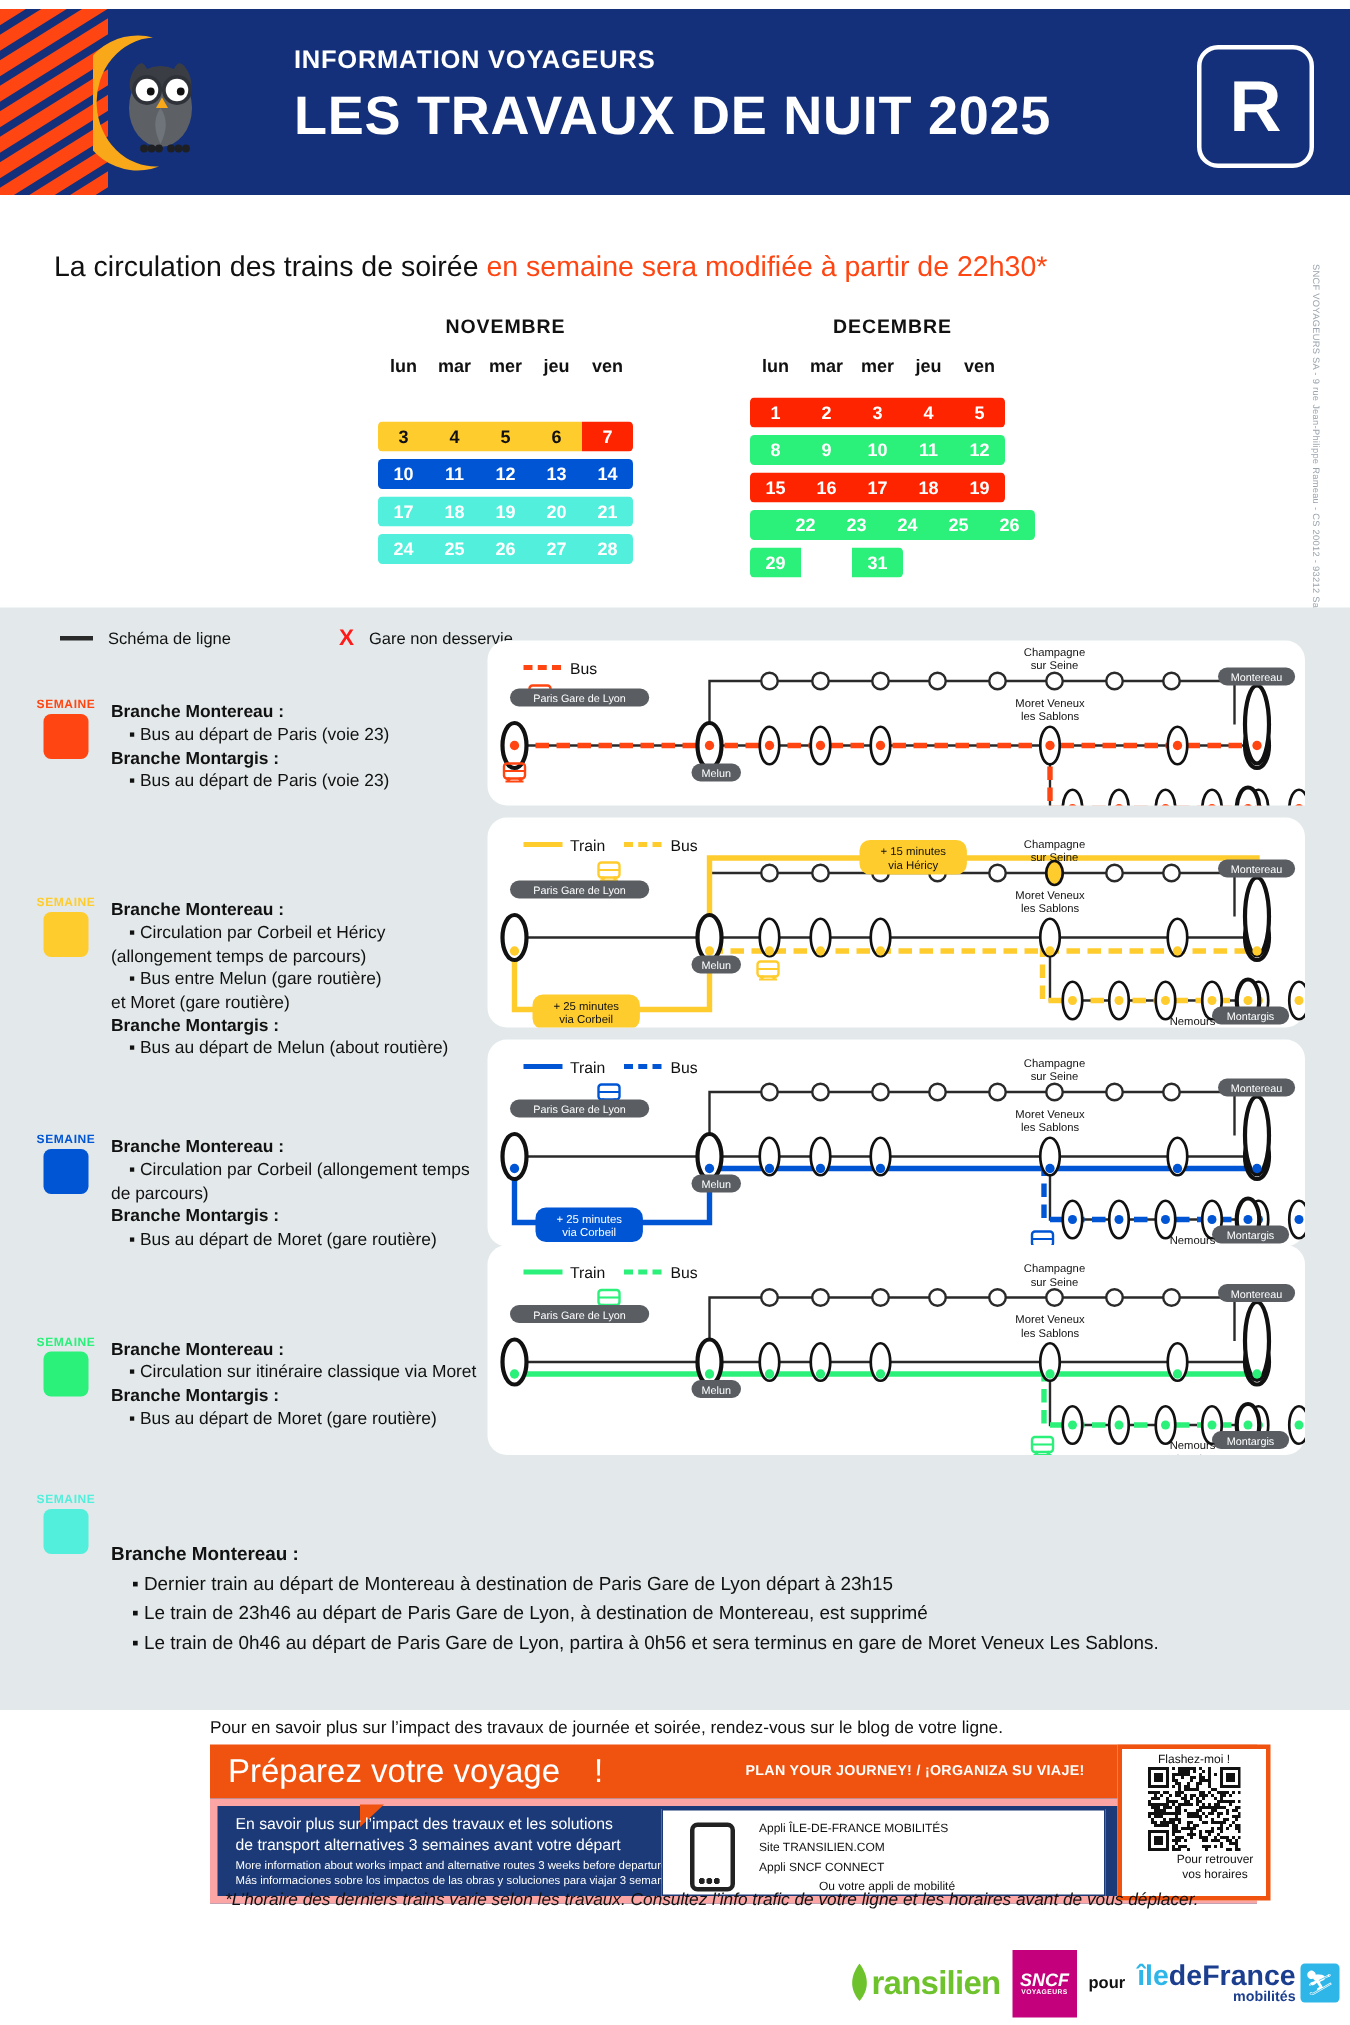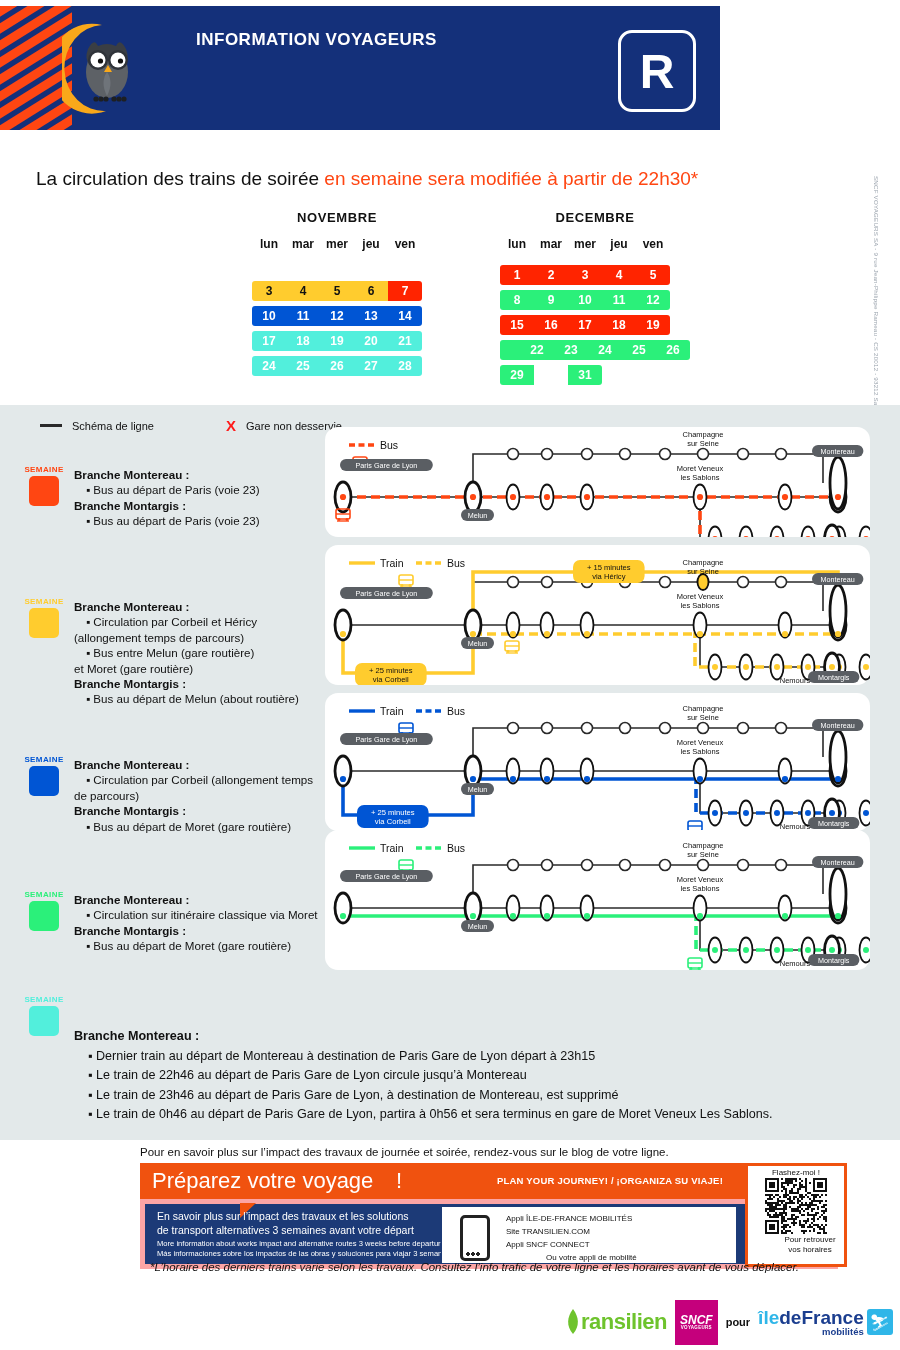--- a/index.html
+++ b/index.html
@@ -6,21 +6,21 @@
   body{
     width:900px;height:1350px;
     background:#ffffff;
     font-family:"Liberation Sans", sans-serif;
     overflow:hidden;
     position:relative;
   }
   .page{position:relative;width:900px;height:1350px;background:#fff;}
 
   
-  .header{position:absolute;left:0;top:6px;width:720px;height:124px;background:#14307a;overflow:hidden;}
+  .header{position:absolute;left:0;top:6px;width:900px;height:124px;background:#14307a;overflow:hidden;}
   .stripes{position:absolute;left:0;top:0;width:72px;height:124px;overflow:hidden;}
   .stripes i{position:absolute;display:block;width:120px;height:9px;background:#ff4612;transform:rotate(-32deg);left:-28px;}
   .moon{position:absolute;left:62px;top:14px;width:74px;height:96px;}
   .moon svg{display:block;}
   .hdr-texts{position:absolute;left:196px;top:24px;}
   .hdr-sub{color:#fff;font-size:17px;letter-spacing:.5px;font-weight:600;font-stretch:condensed;}
   .hdr-title{color:#fff;font-size:36px;font-weight:700;letter-spacing:.5px;margin-top:6px;font-stretch:condensed;}
   .rbadge{position:absolute;right:24px;top:24px;width:72px;height:76px;border:3px solid #fff;border-radius:14px;
           color:#fff;font-size:48px;font-weight:700;display:flex;align-items:center;justify-content:center;}
 
@@ -138,20 +138,21 @@
             <circle cx="52" cy="79" r="2.6"></circle>
               <circle cx="57" cy="79" r="2.6"></circle>
               <circle cx="62" cy="79" r="2.6"></circle>
           </g>
         </g>
       </svg>
     </div>
 
     <div class="hdr-texts">
       <div class="hdr-sub">INFORMATION VOYAGEURS</div>
+      <div class="hdr-title">LES TRAVAUX DE NUIT 2025</div>
     </div>
 
     <div class="rbadge">R</div>
   </div>
 
   <div class="intro">
     <span>La circulation des trains de soirée </span><span class="hl">en semaine sera modifiée à partir de 22h30*</span>
   </div>
 
   <div class="vertnote">SNCF VOYAGEURS SA - 9 rue Jean-Philippe Rameau - CS 20012 - 93212 Saint-Denis Cedex - Capital social de 157 786 900 euros - RCS BOBIGNY 519 037 584 - 2024</div>
@@ -689,21 +690,20 @@
 
     <div class="rowblk" style="top:590px;">
       <div class="swatchwrap" style="top:0;">
         <div class="sem" style="color:#52efdc;">SEMAINE</div>
         <div class="swatch" style="background:#52efdc;"></div>
       </div>
       <div style="position:absolute;left:74px;top:32px;width:790px;font-size:12.6px;color:#111;line-height:1.55;">
         <div style="font-weight:700;">Branche Montereau :</div>
         <div id="final-bullets">
             <div style="padding-left: 14px;">▪ Dernier train au départ de Montereau à destination de Paris Gare de Lyon départ à 23h15</div>
-            <div style="padding-left: 14px;">▪ Le train de 22h46 au départ de Paris Gare de Lyon circule jusqu’à Montereau</div>
             <div style="padding-left: 14px;">▪ Le train de 23h46 au départ de Paris Gare de Lyon, à destination de Montereau, est supprimé</div>
             <div style="padding-left: 14px;">▪ Le train de 0h46 au départ de Paris Gare de Lyon, partira à 0h56 et sera terminus en gare de Moret Veneux Les Sablons.</div>
           </div>
       </div>
     </div>
   </div>
 
   <div class="footnote"></div>
 
   <div class="blogline">Pour en savoir plus sur l’impact des travaux de journée et soirée,  rendez-vous sur le blog de votre ligne.</div>

